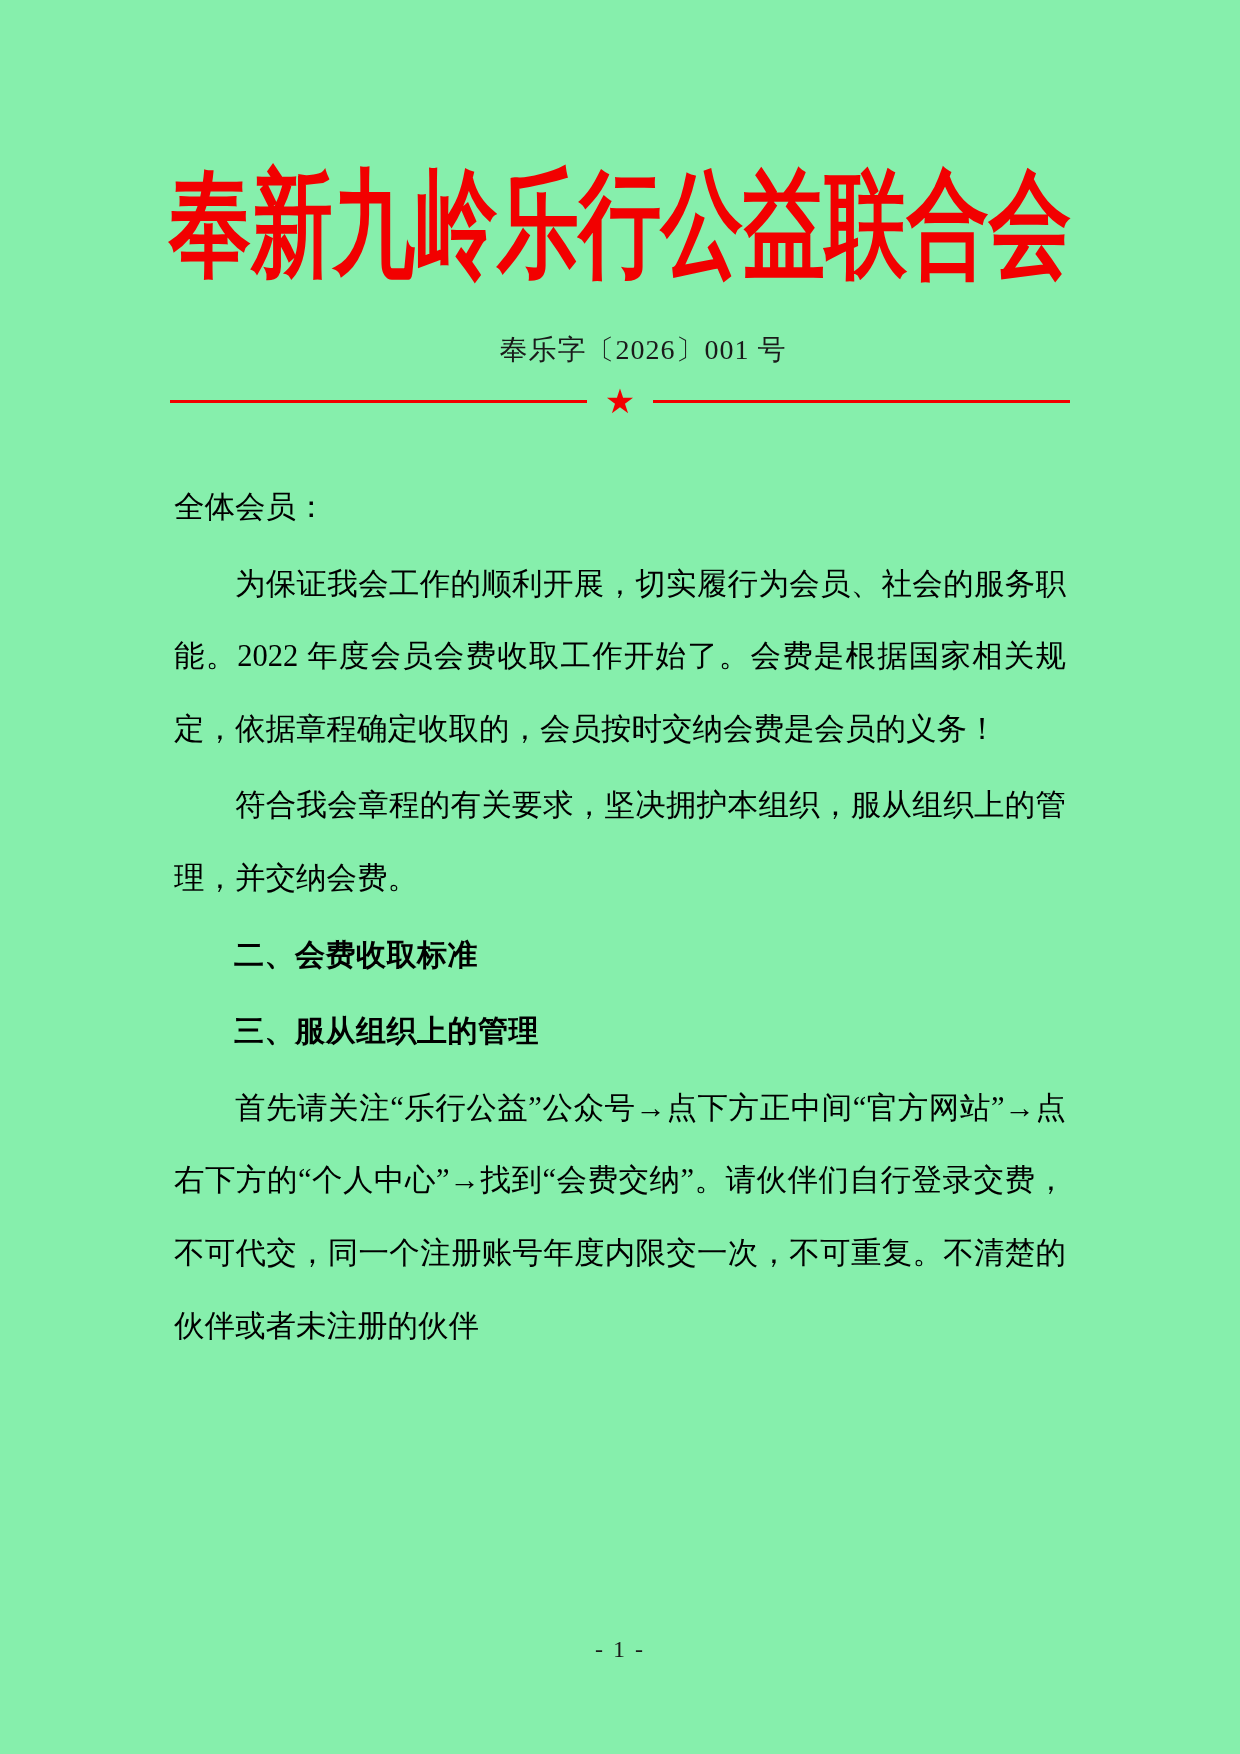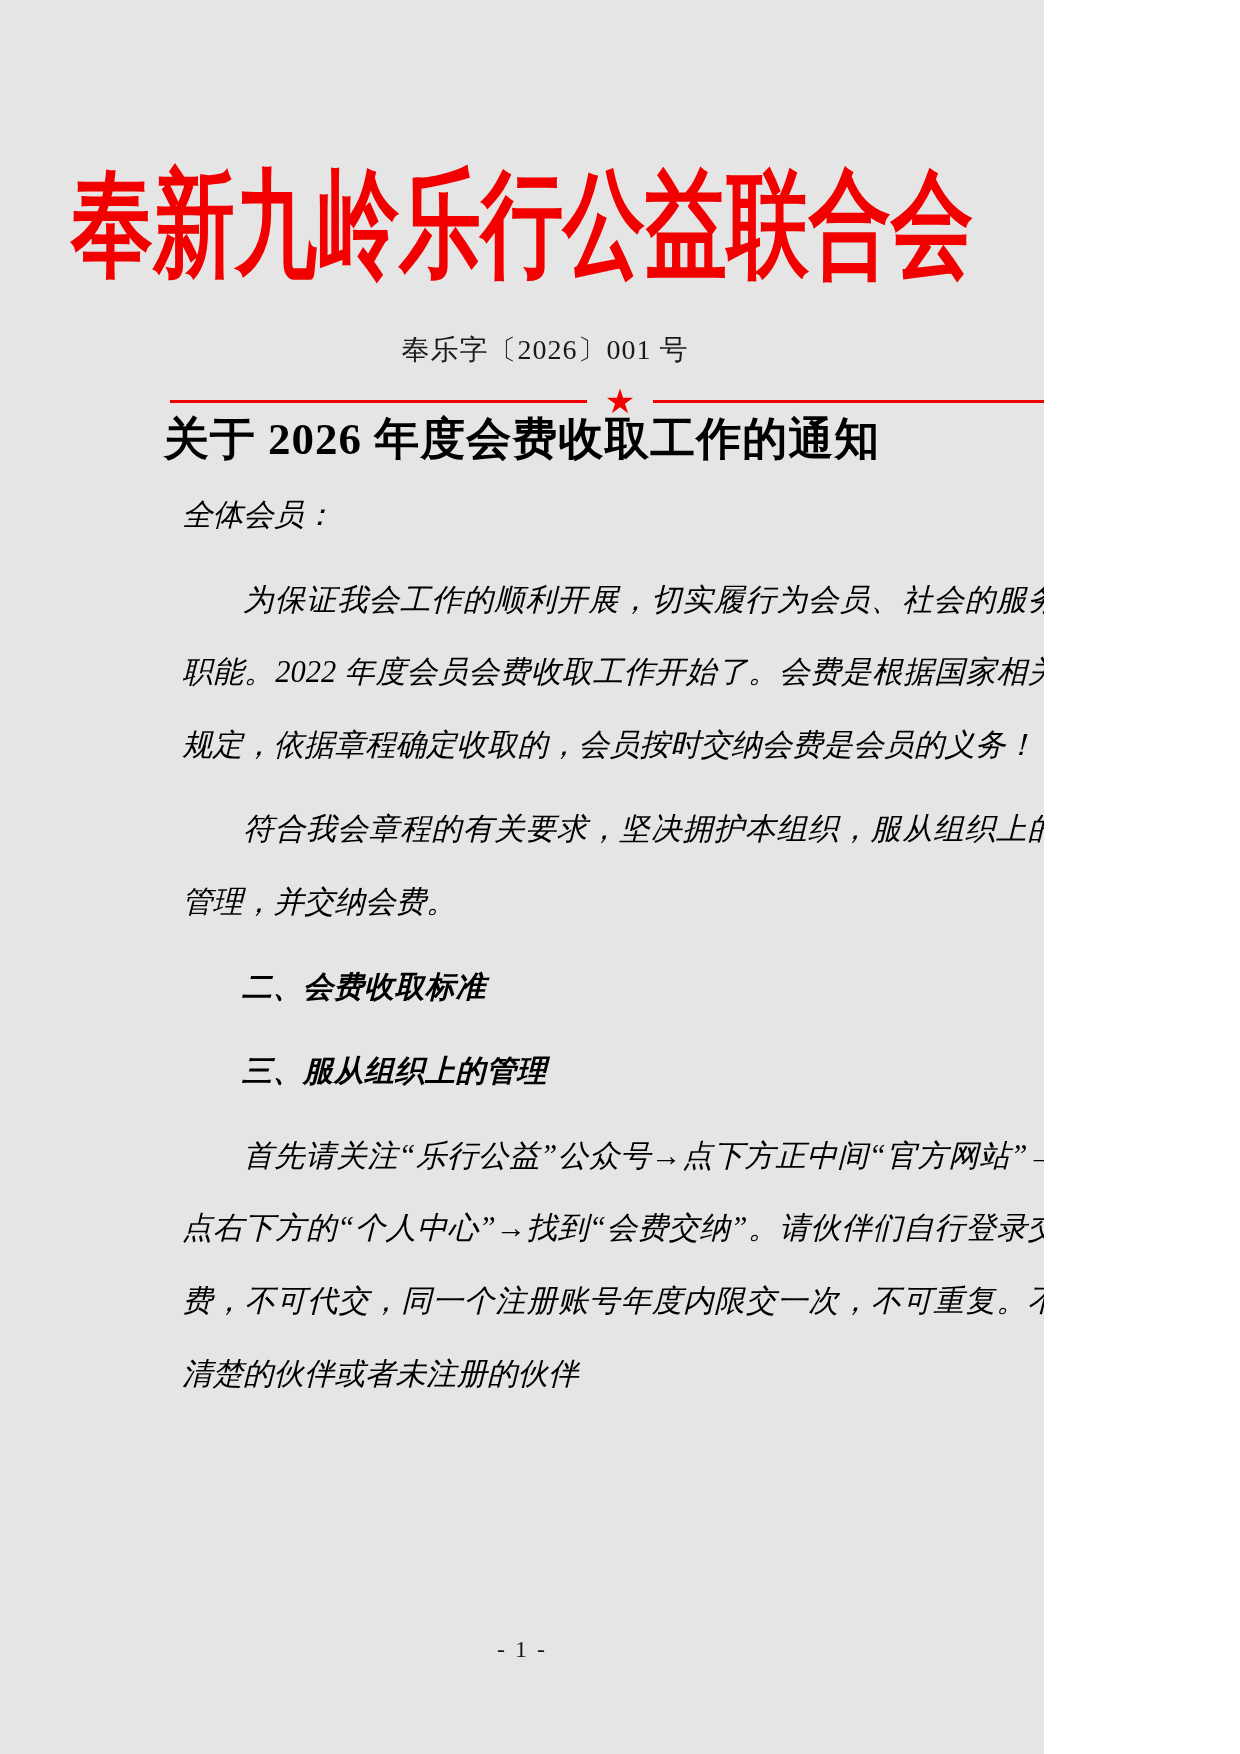--- a/index.html
+++ b/index.html
@@ -4,23 +4,23 @@
 <style>
   * { margin: 0; padding: 0; box-sizing: border-box; }
 
   html, body {
     background: #ffffff;
     font-family: "Liberation Serif", serif;
   }
 
   .page {
     position: relative;
-    width: 1044px;
+    width: 1240px;
     height: 1754px;
-    background: #e5e5e5;
+    background: #86efac;
     overflow: hidden;
   }
 
   
   .org-name {
     position: absolute;
     top: 160px;
     left: 0;
     width: 100%;
     height: 132px;
@@ -91,21 +91,21 @@
   .body-text {
     position: absolute;
     top: 467px;
     left: 170px;
     width: 900px;
     font-size: 30.5px;
     line-height: 72.6px;
     color: #000000;
     text-align: justify;
   }
-  .body-text p { margin: 12px; font-style: italic; }
+  .body-text p { margin: 4px; }
 
   .salutation { text-indent: 0; }
 
   .paragraph { text-indent: 2em; }
 
   .section-heading {
     text-indent: 2em;
     font-family: "Liberation Sans", sans-serif;
     font-weight: bold;
     font-size: 30px;
@@ -133,21 +133,20 @@
   <div class="org-name">奉新九岭乐行公益联合会</div>
 
   <div class="doc-number">奉乐字〔2026〕001 号</div>
 
   <div class="divider">
     <div class="rule"></div>
     <div class="star">★</div>
     <div class="rule"></div>
   </div>
 
-  <div class="doc-title">关于 2026 年度会费收取工作的通知</div>
 
   <div class="body-text">
     <p class="salutation">全体会员：</p>
     <p class="paragraph">为保证我会工作的顺利开展，切实履行为会员、社会的服务职能。2022 年度会员会费收取工作开始了。会费是根据国家相关规定，依据章程确定收取的，会员按时交纳会费是会员的义务！</p>
     <p class="paragraph">符合我会章程的有关要求，坚决拥护本组织，服从组织上的管理，并交纳会费。</p>
     <p class="section-heading">二、会费收取标准</p>
     <p class="section-heading">三、服从组织上的管理</p>
     <p class="paragraph">首先请关注“乐行公益”公众号→点下方正中间“官方网站”→点右下方的“个人中心”→找到“会费交纳”。请伙伴们自行登录交费，不可代交，同一个注册账号年度内限交一次，不可重复。不清楚的伙伴或者未注册的伙伴</p>
   </div>
 

